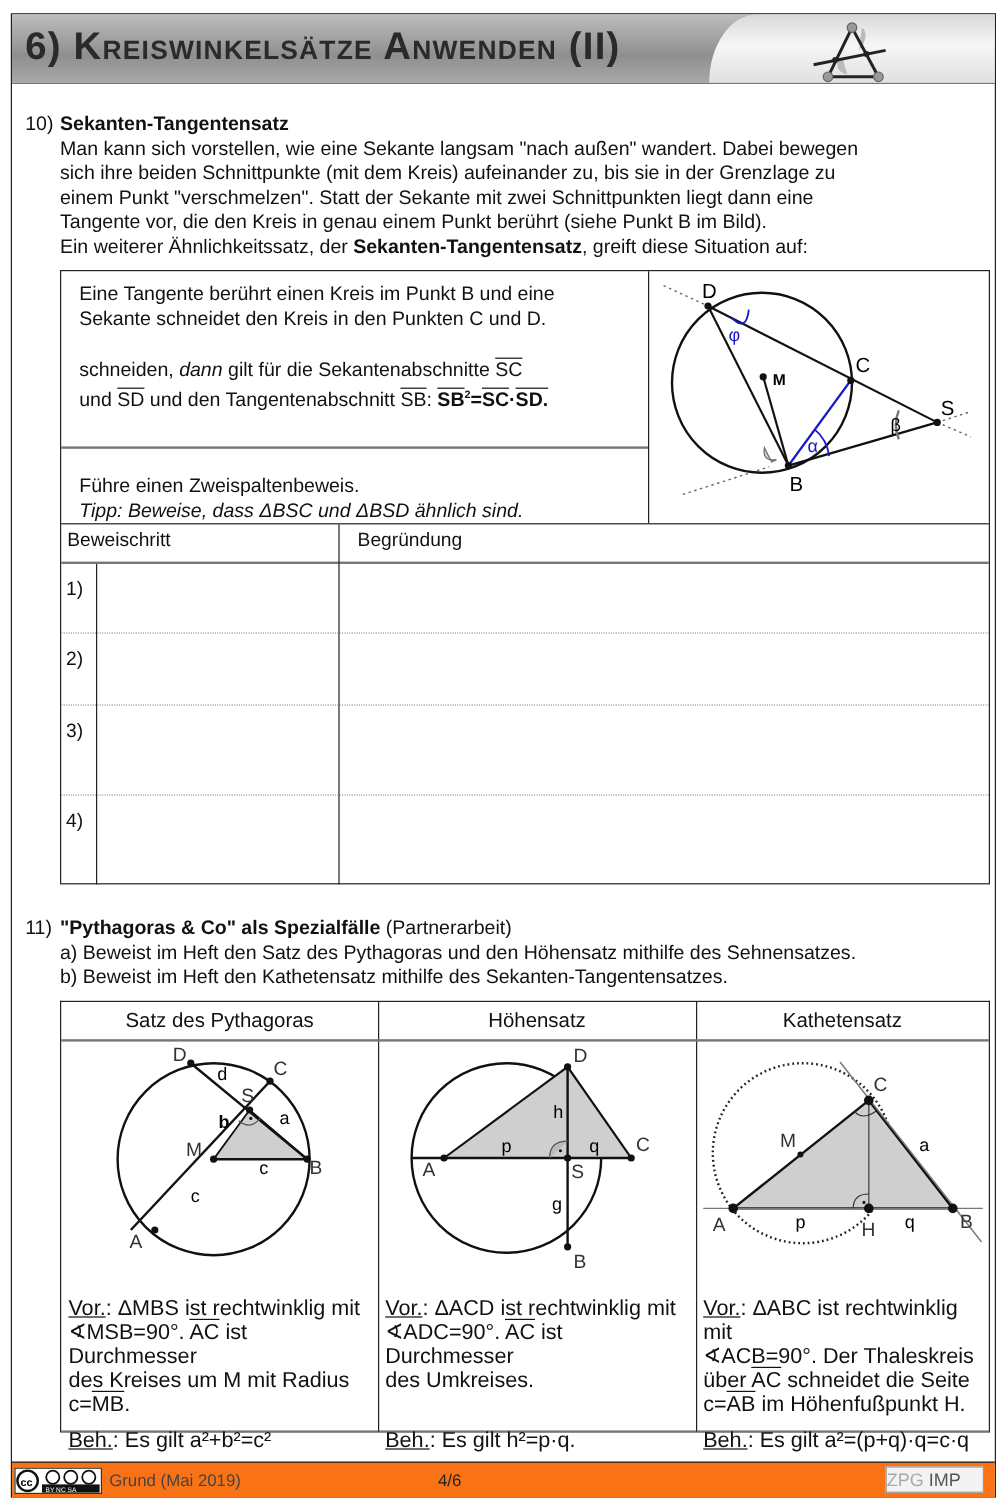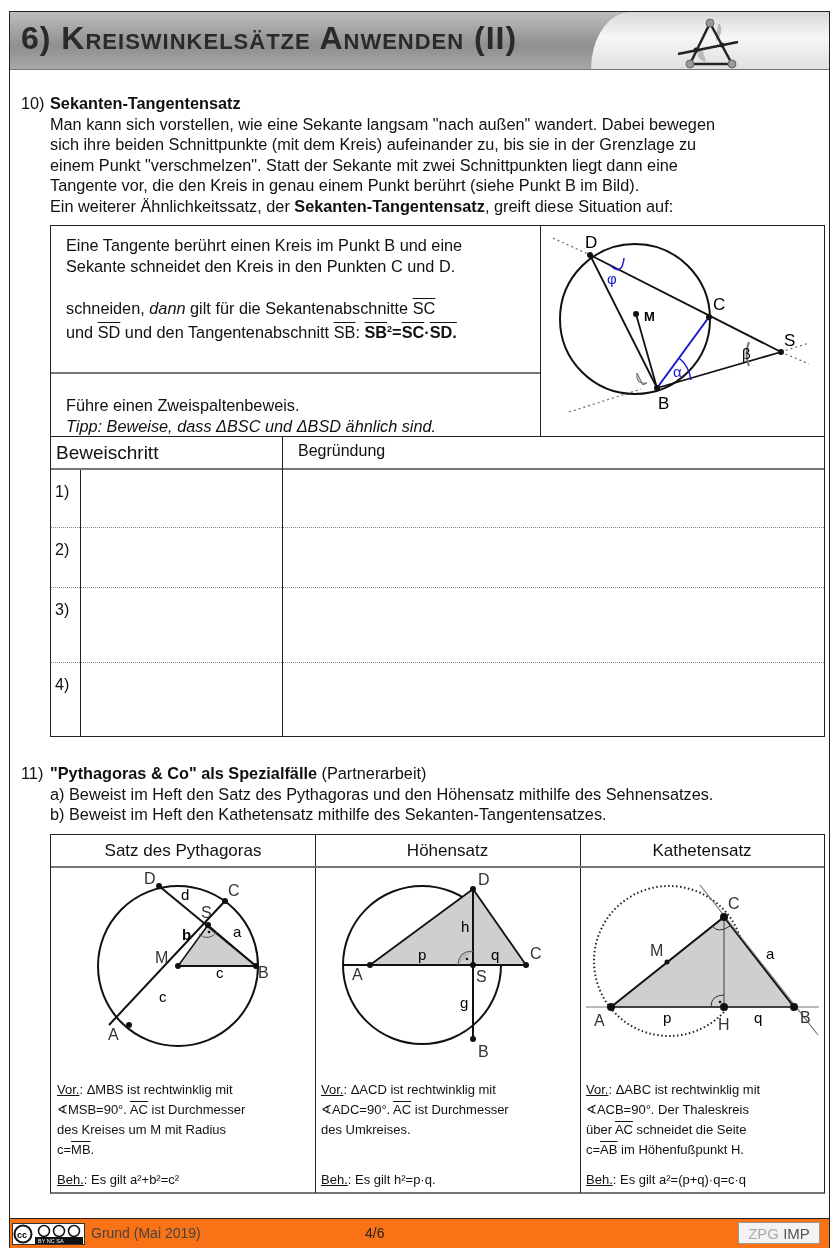--- a/index.html
+++ b/index.html
@@ -14,38 +14,38 @@
   .task .body { position:absolute; left:29px; top:0; }
   b { font-weight:bold; }
   .ol { text-decoration:overline; }
   .box1 { position:absolute; left:40px; top:213px; width:775px; height:512px; border:1px solid #222; box-sizing:border-box; }
   .box1-text { position:absolute; left:0; top:0; width:489px; height:210px; border-right:1px solid #222; }
   .thm { position:absolute; left:15px; top:9px; font-size:16.3px; line-height:21px; width:470px; }
   .task-hint { position:absolute; left:0; top:146px; width:489px; border-top:2px solid #777; padding:21px 15px 0; box-sizing:border-box; font-size:16.3px; line-height:21px; }
   .fig1 { position:absolute; left:490px; top:0; width:283px; height:210px; }
   .proof { position:absolute; left:0; top:210px; width:773px; height:300px; border-top:1px solid #222; }
   .proof-head { position:absolute; left:0; top:0; width:773px; height:31px; border-bottom:2px solid #777; }
-  .ph1 { position:absolute; left:5px; top:5px; font-size:19px; }
+  .ph1 { position:absolute; left:5px; top:5px; font-size:16px; }
   .ph2 { position:absolute; left:247px; top:5px; font-size:16px; }
   .vline { position:absolute; background:#222; width:1px; }
   .proof-row { position:absolute; left:0; width:773px; border-bottom:1px dotted #888; }
   .proof-row .rn { position:absolute; left:4px; top:13px; font-size:16px; }
   .task11 { top:751px; left:11px; }
   .box2 { position:absolute; left:40px; top:822px; width:775px; height:360px; border:1px solid #222; box-sizing:border-box; border-bottom:2px solid #777; }
   .col { position:absolute; top:0; height:358px; }
   .col-head { position:absolute; left:0; top:0; width:100%; height:31px; border-bottom:2px solid #777; text-align:center; font-size:17px; line-height:31px; }
   .col-fig { position:absolute; left:0; top:33px; width:100%; height:200px; }
-  .col-text { position:absolute; left:6px; top:245px; font-size:13px; line-height:20px; width:250px; }
+  .col-text { position:absolute; left:6px; top:245px; font-size:18px; line-height:20px; width:250px; }
   .col-text .beh { margin-top:10px; }
   .u { text-decoration:underline; }
   .footer { position:absolute; left:0; top:1206px; width:819px; height:29px; border-top:1px solid #222; background:#f97316; }
   .cc { position:absolute; left:2px; top:4px; width:73px; height:22px; background:#fff; border:1px solid #333; box-sizing:border-box; }
   .footer-author { position:absolute; left:81px; top:6px; font-size:14px; color:#444; }
   .footer-page { position:absolute; left:355px; top:6px; font-size:14px; color:#222; }
-  .zpg { position:absolute; right:9px; top:3px; width:82px; height:22px; border:1px solid #999; background:#f3f3f3; font-size:15px; line-height:22px; text-align:center; box-sizing:border-box; }
+  .zpg { position:absolute; right:9px; top:3px; width:82px; height:22px; border:1px solid #999; background:#f3f3f3; font-size:15px; line-height:22px; text-align:left; box-sizing:border-box; }
   .zpg .z { color:#aaa; } .zpg .i { color:#555; }
   sup { font-size:9px; }
 </style>
 </head>
 <body>
 
 <div class="page">
 
   <div class="header">
     <div class="header-title">6) Kreiswinkelsätze Anwenden (II)</div>

